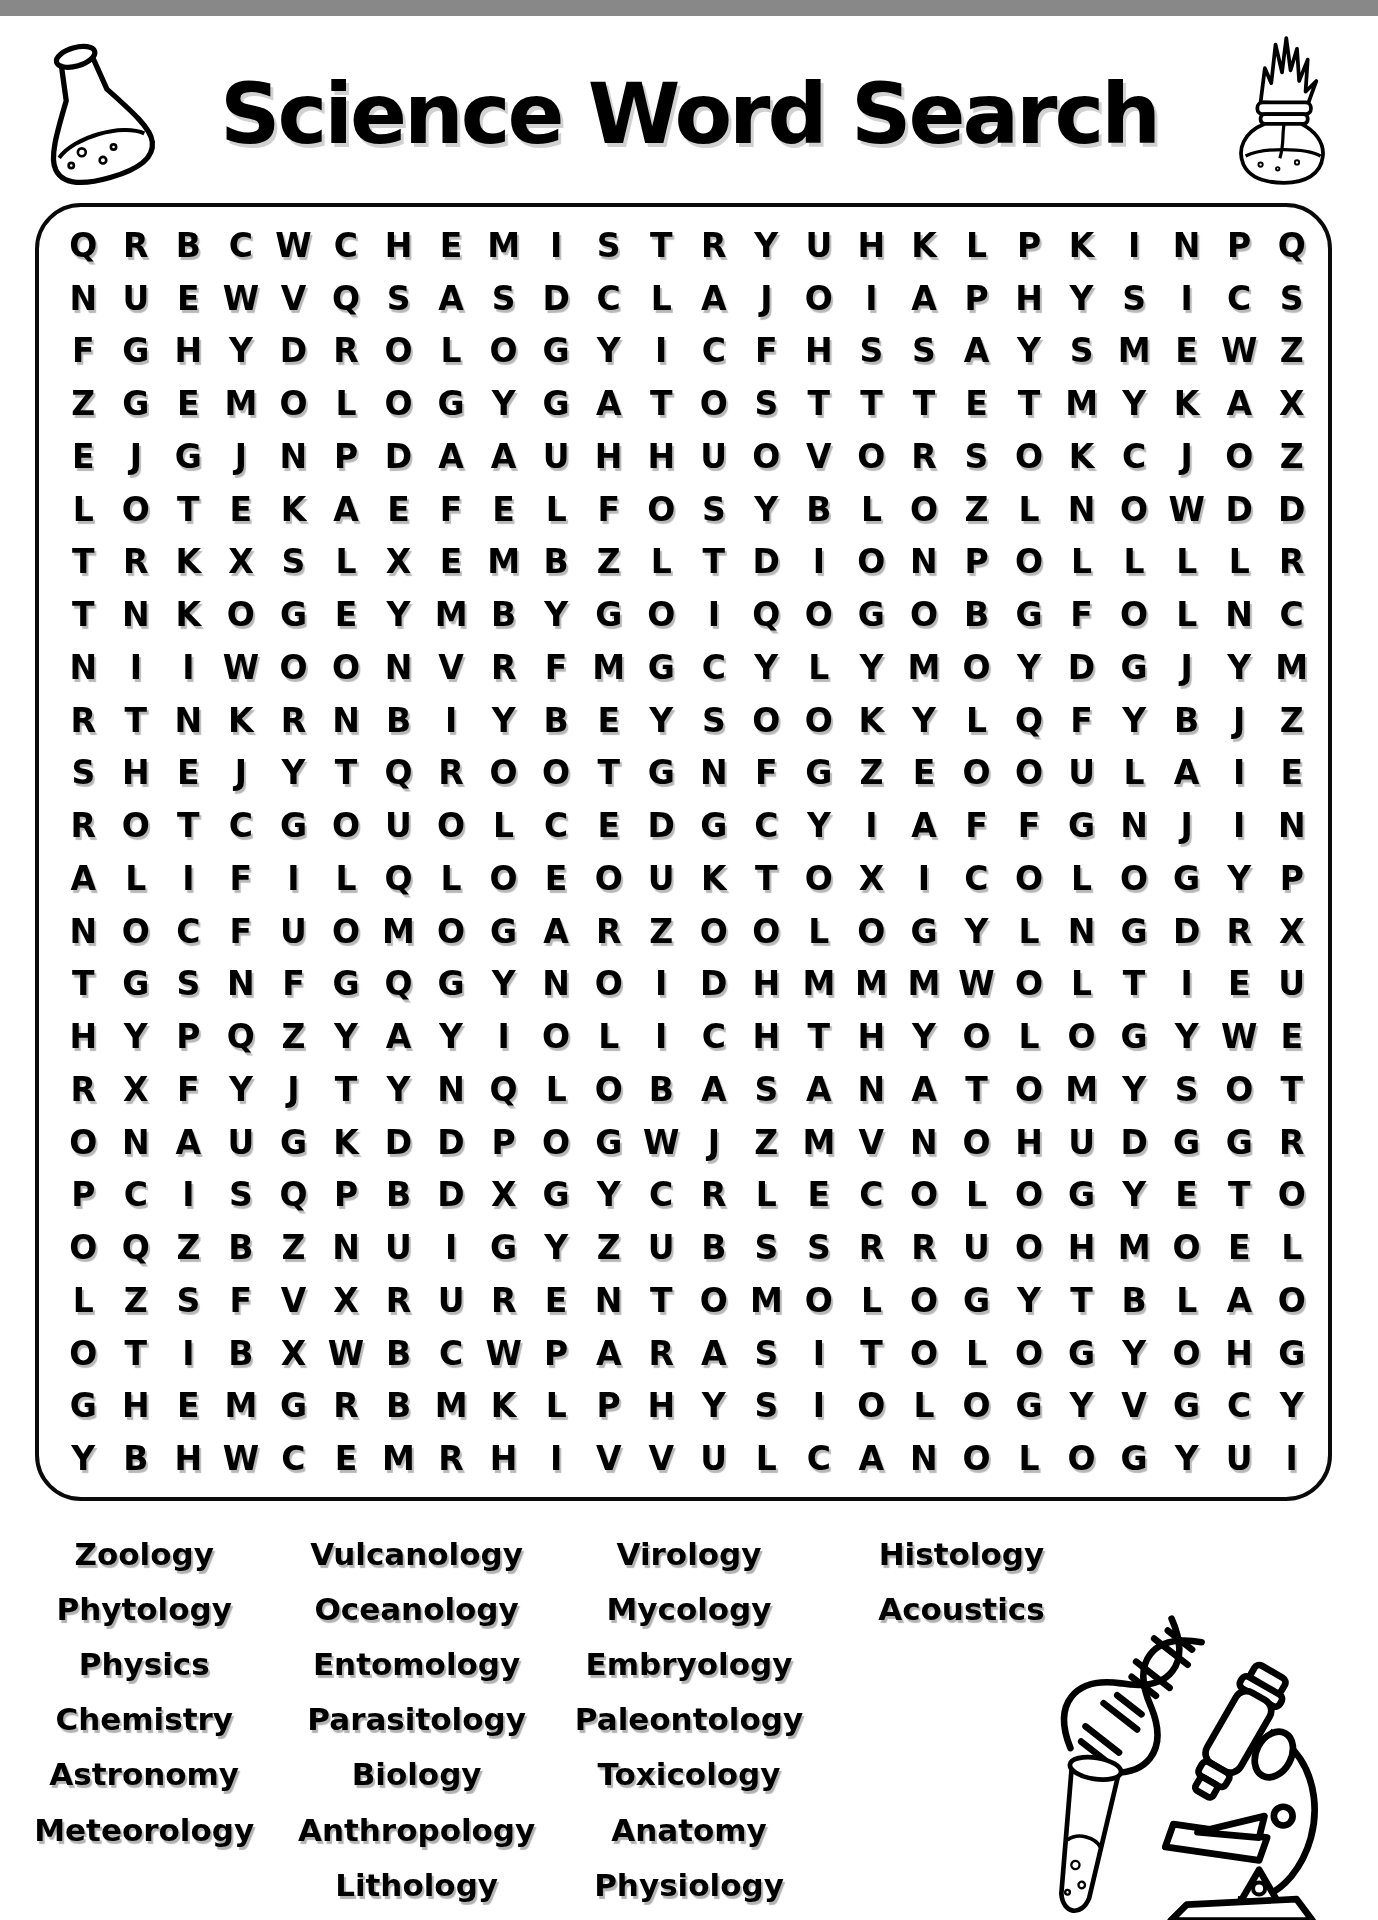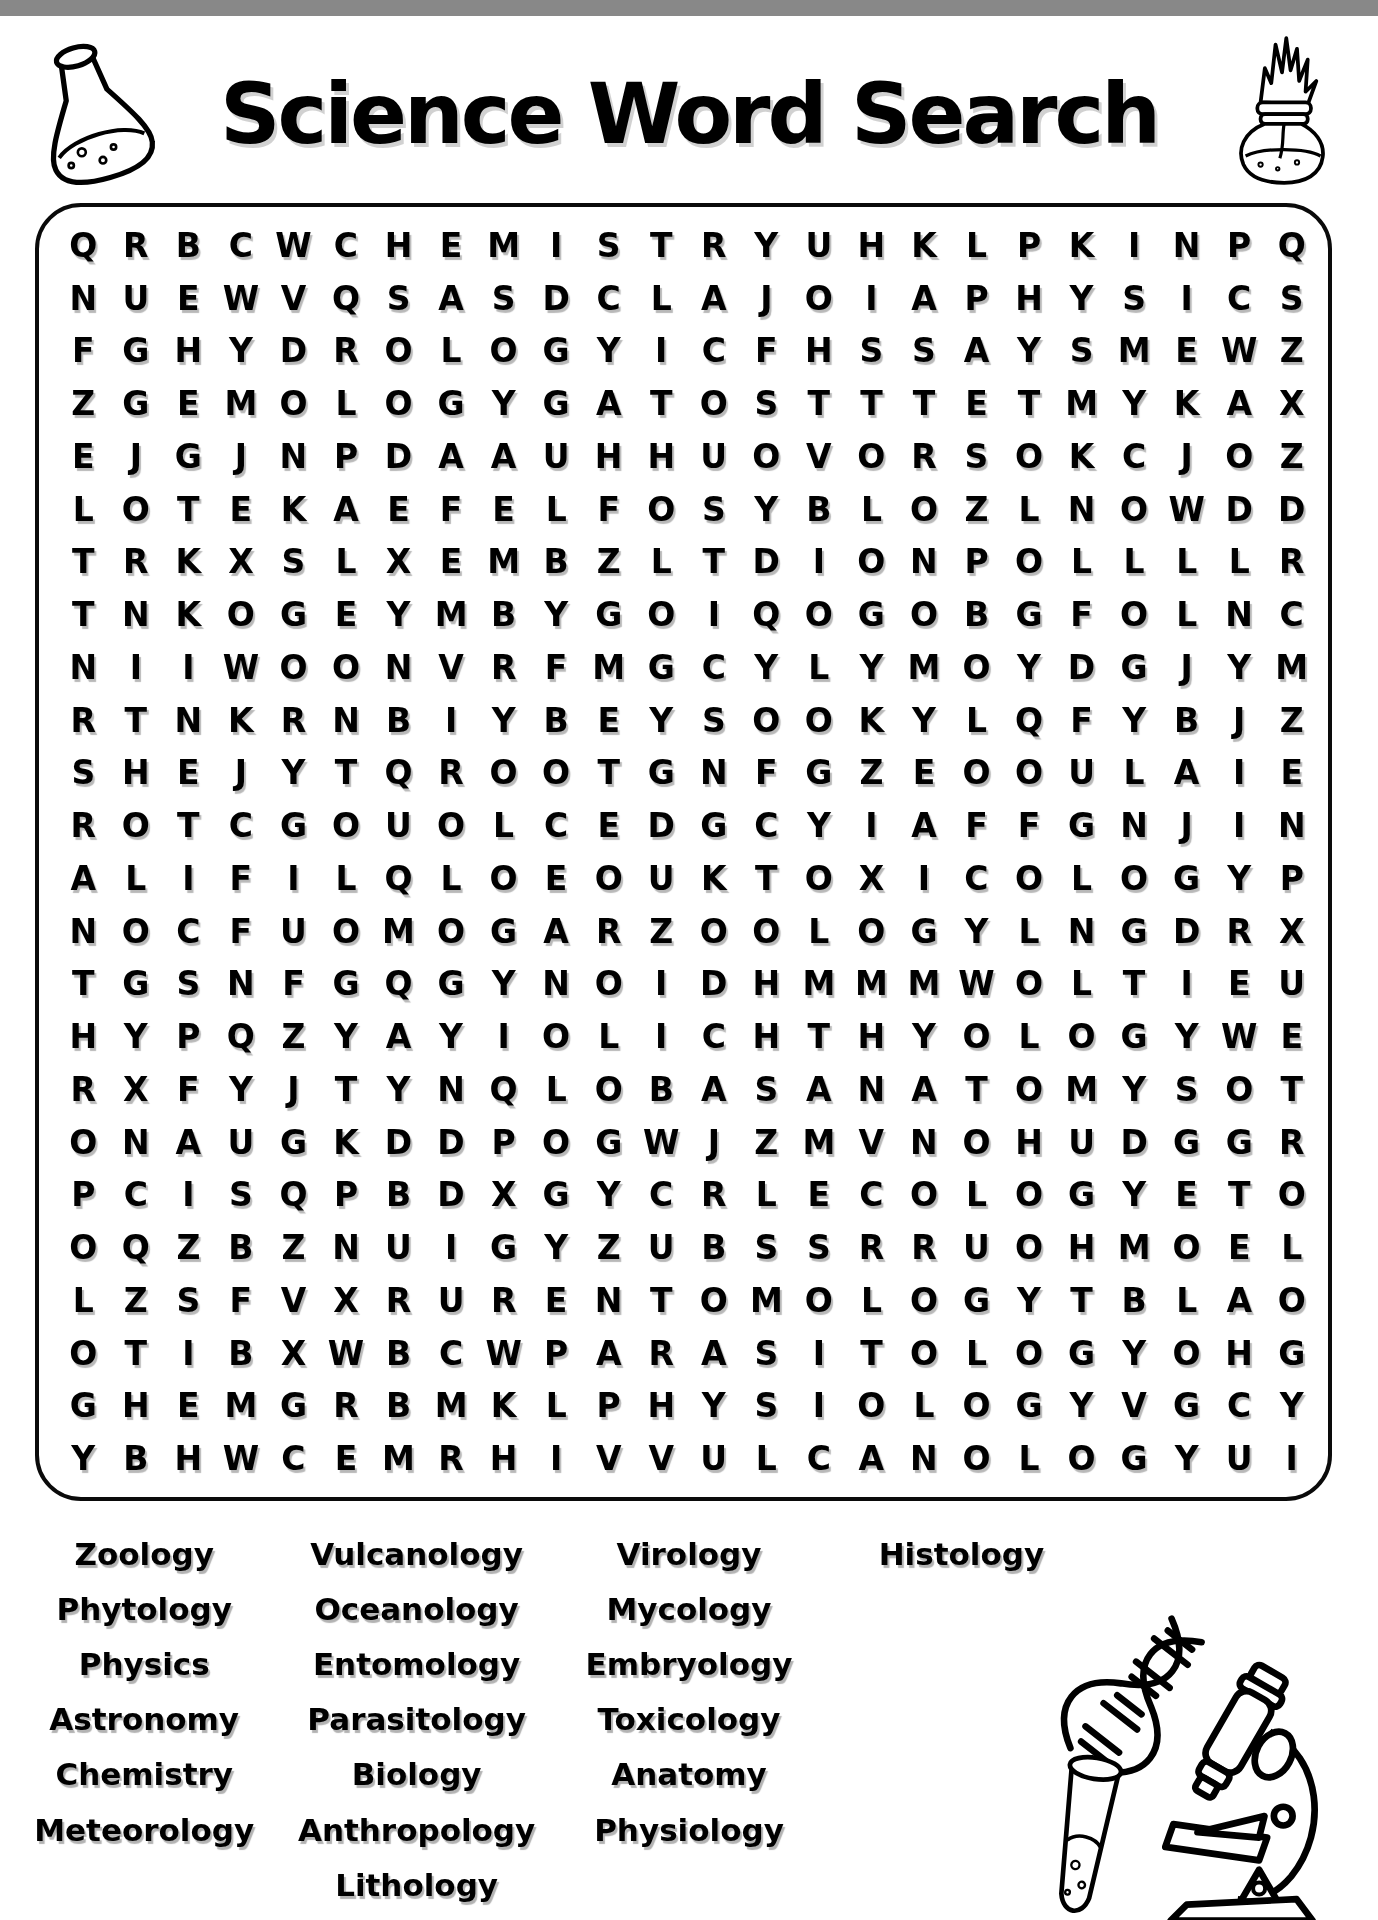--- a/index.html
+++ b/index.html
@@ -671,43 +671,45 @@
         <span class="grid-cell">U</span>
         <span class="grid-cell">I</span>
       </div>
   </div>
 
   <div id="word-list">
       <div class="word-column">
         <div class="word-list-item">Zoology</div>
         <div class="word-list-item">Phytology</div>
         <div class="word-list-item">Physics</div>
+        <div class="word-list-item">Chemistry</div>
         <div class="word-list-item">Astronomy</div>
-        <div class="word-list-item">Chemistry</div>
         <div class="word-list-item">Meteorology</div>
       </div>
       <div class="word-column">
         <div class="word-list-item">Vulcanology</div>
         <div class="word-list-item">Oceanology</div>
         <div class="word-list-item">Entomology</div>
         <div class="word-list-item">Parasitology</div>
         <div class="word-list-item">Biology</div>
         <div class="word-list-item">Anthropology</div>
         <div class="word-list-item">Lithology</div>
       </div>
       <div class="word-column">
         <div class="word-list-item">Virology</div>
         <div class="word-list-item">Mycology</div>
         <div class="word-list-item">Embryology</div>
+        <div class="word-list-item">Paleontology</div>
         <div class="word-list-item">Toxicology</div>
         <div class="word-list-item">Anatomy</div>
         <div class="word-list-item">Physiology</div>
       </div>
       <div class="word-column">
         <div class="word-list-item">Histology</div>
+        <div class="word-list-item">Acoustics</div>
       </div>
     </div>
 
   <div class="deco" id="dna-icon">
     <svg width="130" height="220" viewBox="0 0 70 150">
       <g transform="rotate(38 35 70)" fill="none" stroke="#000" stroke-width="4.5" stroke-linecap="round">
         <path d="M22,4 C52,20 52,44 22,60 C-6,76 -6,100 22,116"></path>
         <path d="M48,4 C18,20 18,44 48,60 C76,76 76,100 48,116"></path>
         <line x1="25" y1="12" x2="46" y2="12"></line>
         <line x1="21" y1="22" x2="50" y2="22"></line>

